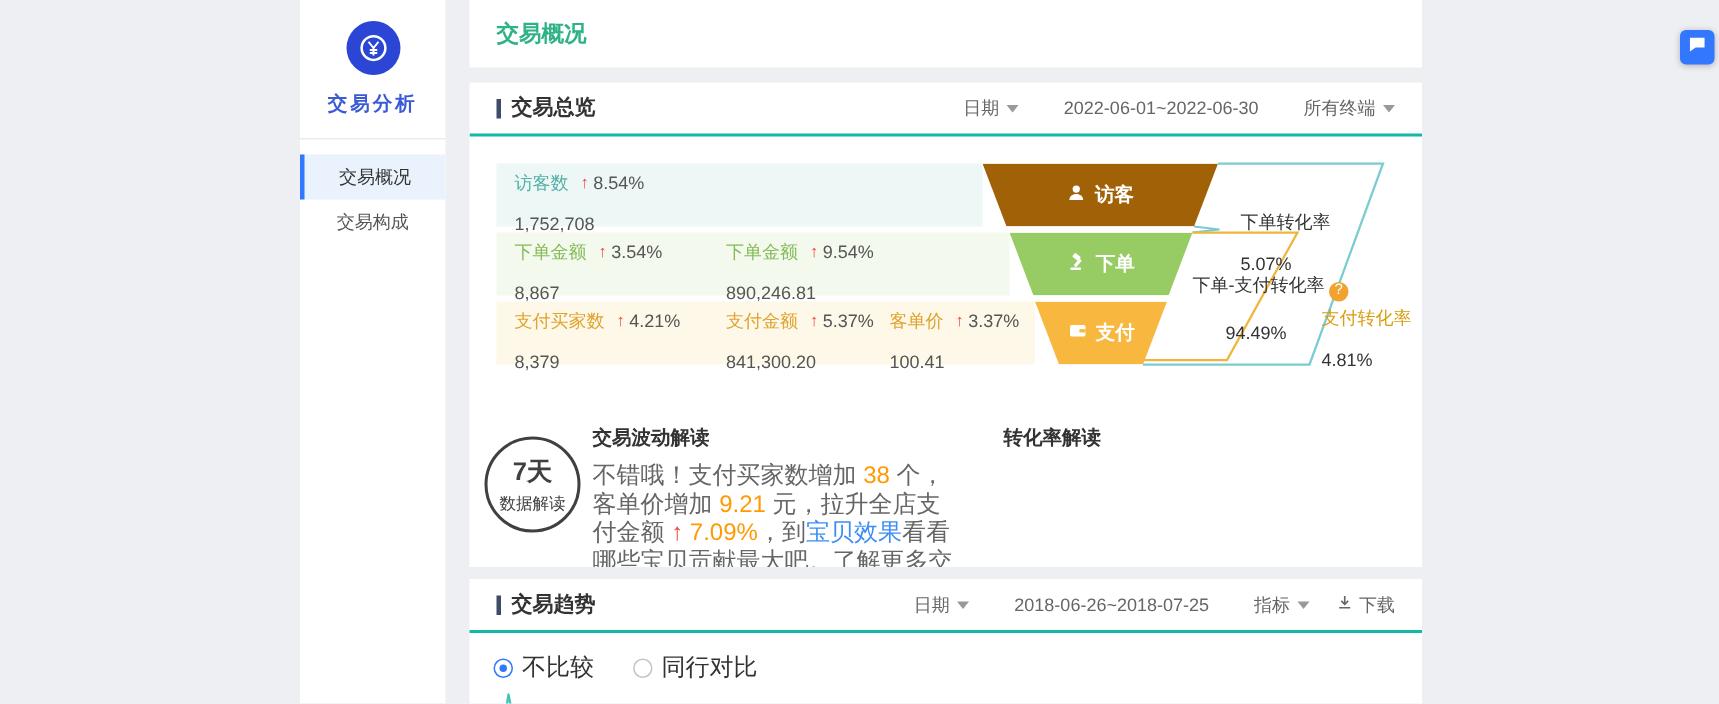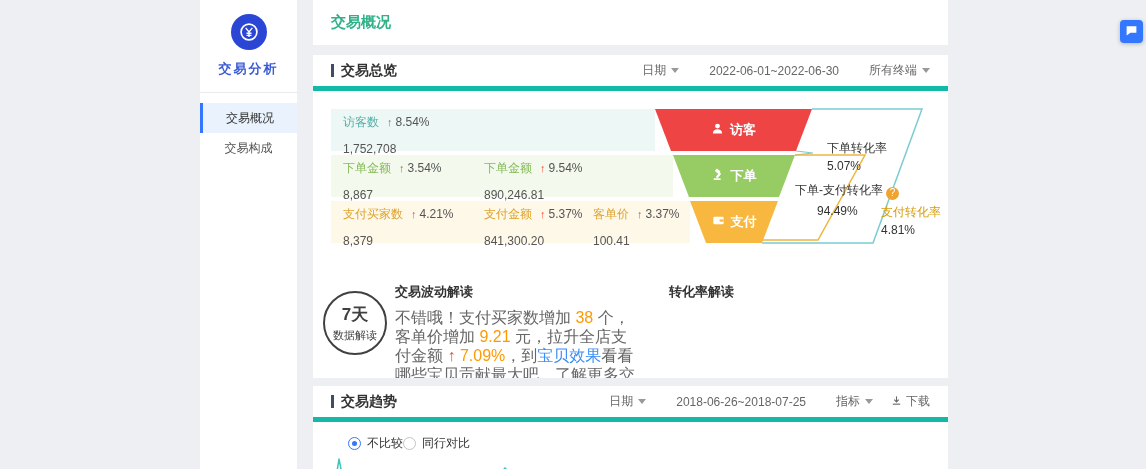--- a/index.html
+++ b/index.html
@@ -16,21 +16,21 @@
   .nav-item{height:30px;line-height:30px;text-align:center;font-size:12px;color:#555;cursor:pointer;}
   .nav-item.active{background:#e9f2fd;border-left:3px solid #3377ff;color:#333;}
 
   
   .main{position:absolute;left:313px;top:0;width:635px;}
   .page-header{height:45px;background:#fff;display:flex;align-items:center;padding:0 18px;}
   .page-title{font-size:15px;font-weight:bold;color:#2fb287;}
   .card{background:#fff;}
   .overview-card{margin-top:10px;height:323px;overflow:hidden;}
   .trend-card{margin-top:8px;height:200px;}
-  .card-header{height:36px;display:flex;align-items:center;justify-content:space-between;padding:0 18px;border-bottom:5px solid #14b8a6;}
+  .card-header{height:36px;display:flex;align-items:center;justify-content:space-between;padding:0 18px;border-bottom:2px solid #14b8a6;}
   .sec-title{font-size:14px;font-weight:bold;color:#333;display:flex;align-items:center;}
   .sec-bar{display:inline-block;width:3px;height:13px;background:#3d4d66;margin-right:7px;}
   .filters{display:flex;align-items:center;font-size:12px;color:#666;}
   .filter{display:flex;align-items:center;cursor:pointer;}
   .caret{width:0;height:0;border-left:4px solid transparent;border-right:4px solid transparent;border-top:5px solid #999;margin-left:5px;}
   .f-gap{margin-left:30px;}
   .dl{display:flex;align-items:center;gap:4px;color:#666;}
 
   
   .funnel-wrap{position:relative;height:170px;}
@@ -41,26 +41,26 @@
   .metric{position:absolute;top:5px;font-size:12px;}
   .m-top{display:flex;align-items:center;height:16px;}
   .row-visitor .m-label{color:#55b0a8;}
   .row-order .m-label{color:#84bb58;}
   .row-pay .m-label{color:#dfa32e;}
   .m-arrow{color:#f5483b;margin:0 3px 0 8px;font-size:11px;}
   .m-delta{color:#555;}
   .m-value{margin-top:12px;color:#555;}
   .c1{left:12px;}.c2{left:153px;}.c3{left:262px;}
   .trap{position:absolute;height:42px;display:flex;align-items:center;justify-content:center;gap:6px;color:#fff;font-size:13px;font-weight:bold;}
-  .trap-visitor{left:342px;top:18px;width:157px;background:#ef4444;clip-path:polygon(0 0,100% 0,89.8% 100%,10.2% 100%);}
+  .trap-visitor{left:342px;top:18px;width:157px;background:#a16207;clip-path:polygon(0 0,100% 0,89.8% 100%,10.2% 100%);}
   .trap-order{left:360px;top:64px;width:122px;background:#97cb64;clip-path:polygon(0 0,100% 0,86.9% 100%,13.1% 100%);}
   .trap-pay{left:377px;top:110px;width:88px;background:#f8b840;clip-path:polygon(0 0,100% 0,81.8% 100%,18.2% 100%);}
   .funnel-lines{position:absolute;left:0;top:0;pointer-events:none;}
   .conv{position:absolute;font-size:12px;color:#333;line-height:14px;}
-  .conv .cv{margin-top:4px;}
+  .conv .cv{margin-top:14px;}
   .conv1{left:514px;top:50px;}
   .conv2{left:482px;top:92px;}
   .conv2 .cv{margin-left:22px;}
   .conv3{left:568px;top:114px;}
   .conv3 .cl{color:#d99c0c;}
   .help-circle{display:inline-flex;width:13px;height:13px;border-radius:50%;background:#f0a32f;color:#fff;font-size:10px;align-items:center;justify-content:center;margin-left:3px;vertical-align:-2px;cursor:pointer;}
 
   
   .insight{display:flex;padding:0 18px 0 10px;margin-top:22px;}
   .badge{width:64px;height:64px;border:2px solid #404040;border-radius:50%;display:flex;flex-direction:column;align-items:center;justify-content:center;color:#404040;flex:none;margin-top:8px;}
@@ -69,21 +69,21 @@
   .ins-col{margin-left:8px;}
   .ins-title{font-size:13px;font-weight:bold;color:#333;margin-bottom:7px;}
   .ins-text{font-size:16px;color:#666;line-height:19px;width:248px;}
   .col2{margin-left:26px;}
   .col2 .ins-text{width:266px;}
   .hl{color:#ff9a00;}
   .lnk{color:#3d8df5;cursor:pointer;}
   .up-red{color:#f5483b;}
 
   
-  .radio-row{display:flex;align-items:center;padding:13px 35px 0;font-size:12px;color:#333;}
+  .radio-row{display:flex;align-items:center;padding:13px 16px 0;gap:26px;font-size:16px;color:#333;}
   .radio{display:flex;align-items:center;gap:6px;cursor:pointer;}
   .rdot{width:13px;height:13px;border-radius:50%;border:1px solid #c4c4c4;position:relative;background:#fff;}
   .radio.checked .rdot{border-color:#3377ff;}
   .radio.checked .rdot::after{content:"";position:absolute;left:3px;top:3px;width:5px;height:5px;border-radius:50%;background:#3377ff;}
   .trend-chart{margin-top:4px;padding-left:18px;}
 
   
   .chat-btn{position:absolute;left:1120px;top:20px;width:23px;height:23px;background:#3377ff;border-radius:4px;display:flex;align-items:center;justify-content:center;cursor:pointer;box-shadow:0 1px 4px rgba(0,0,0,.25);}
 </style>
 </head>

